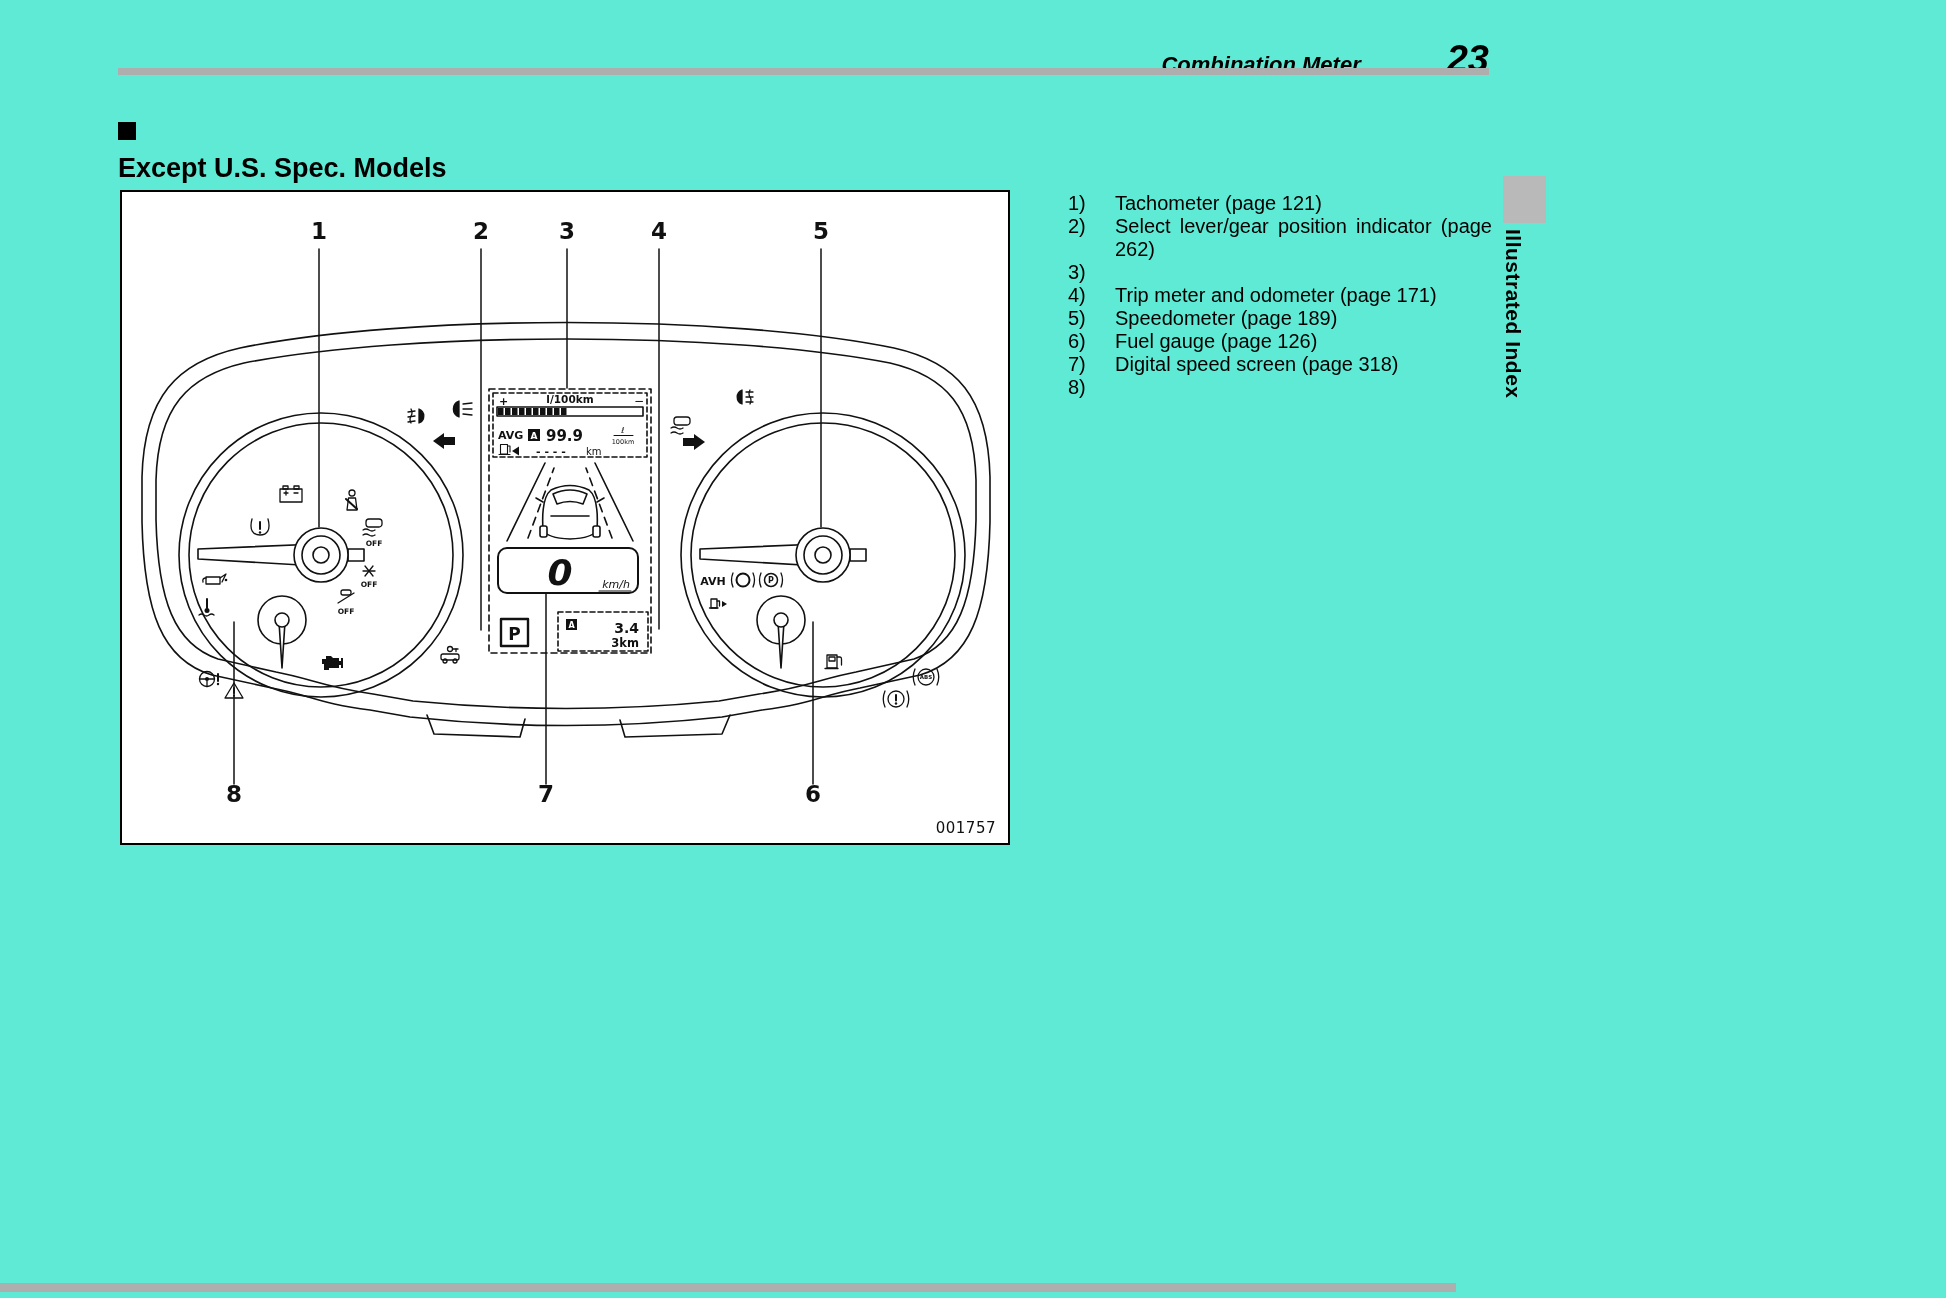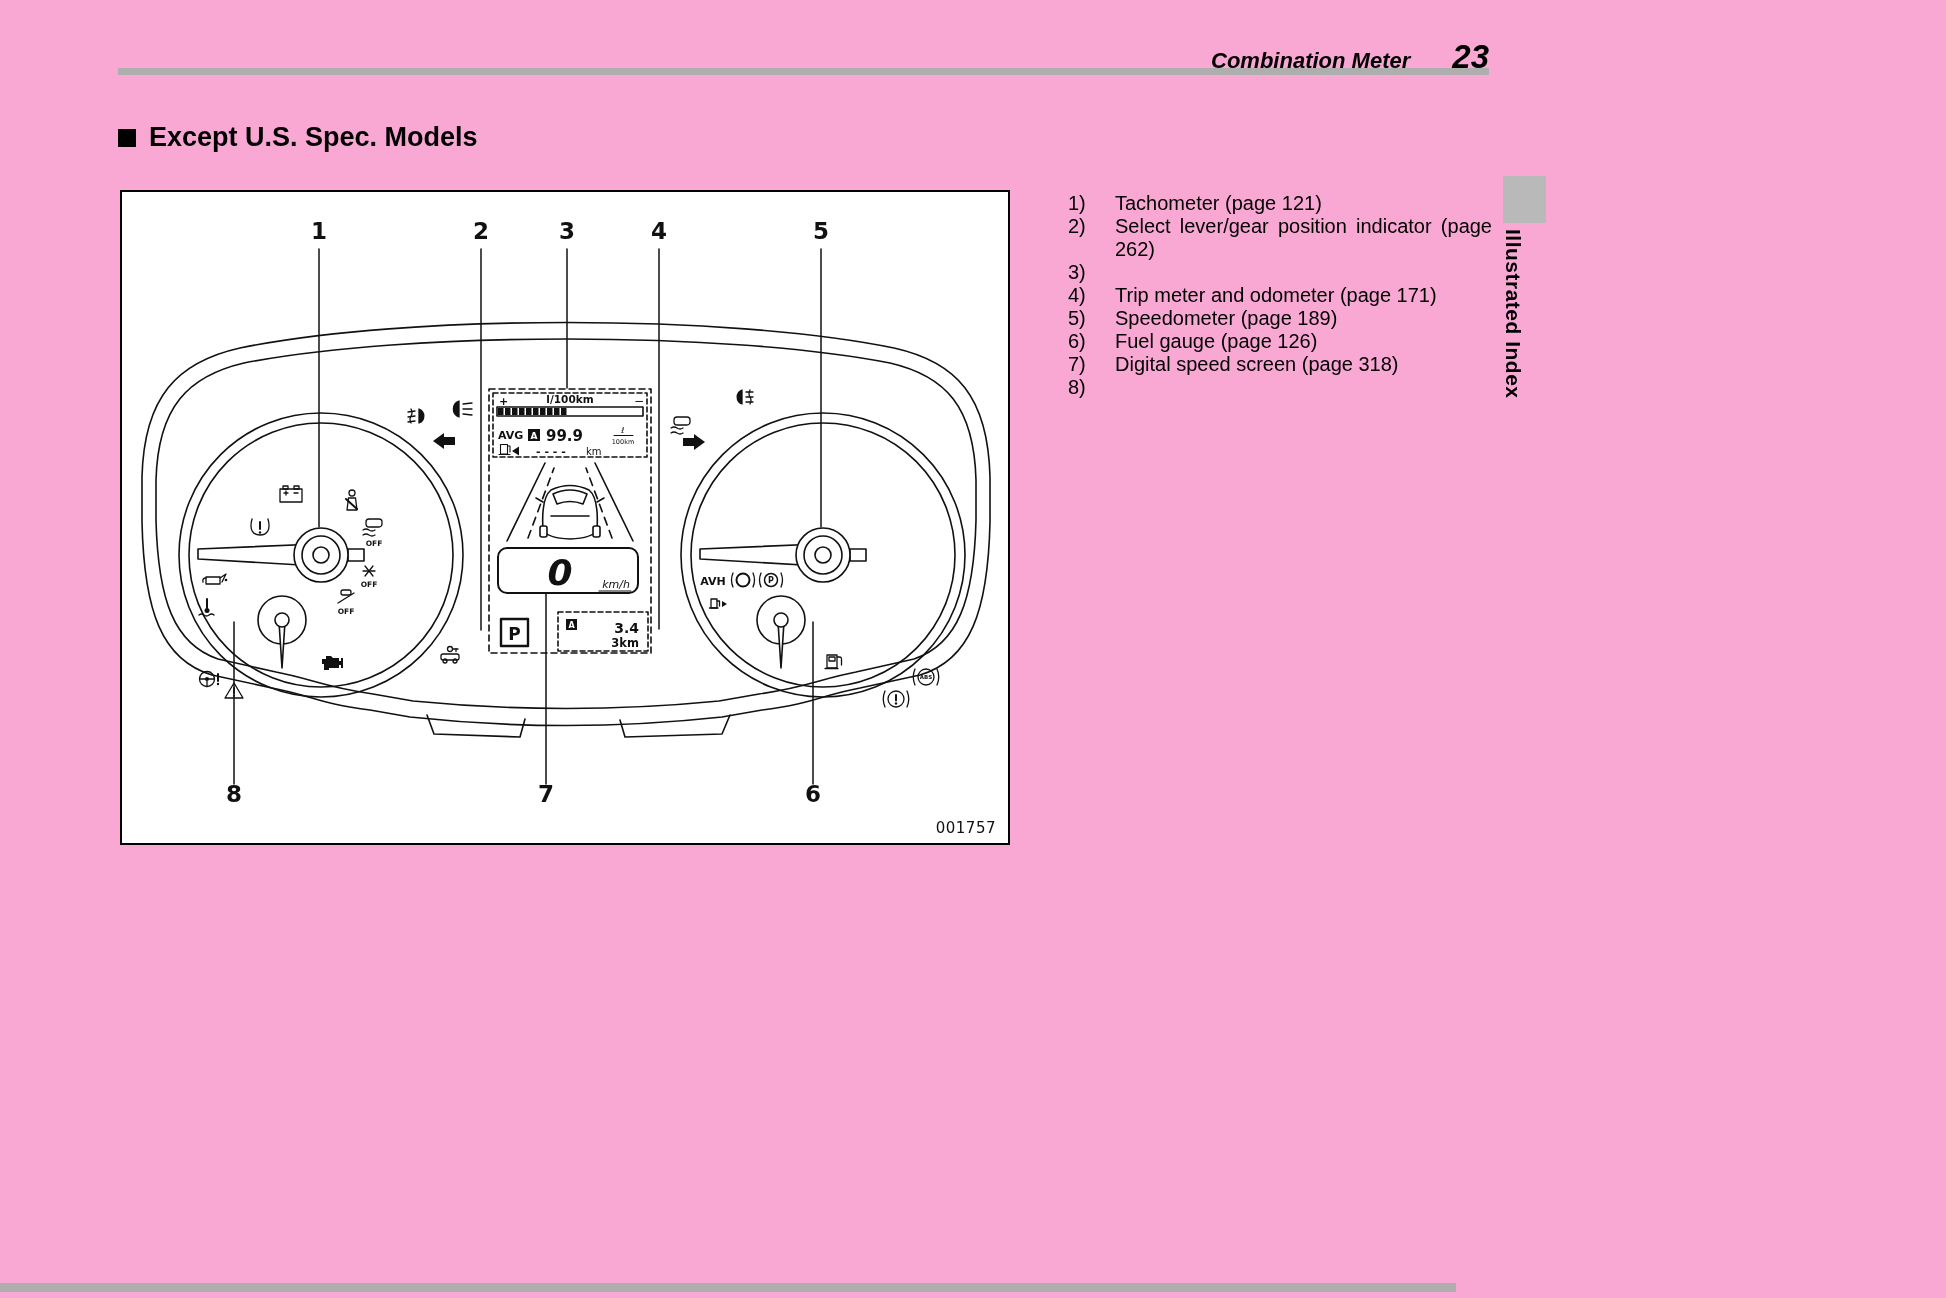--- a/index.html
+++ b/index.html
@@ -1,25 +1,25 @@
 <!DOCTYPE html>
 <html><head>
 <meta charset="utf-8">
 <style>
   html,body{margin:0;padding:0;background:#fff;}
-  .page{position:relative;width:1946px;height:1298px;background:#f9a8d4;overflow:hidden;
+  .page{position:relative;width:1946px;height:1298px;background:#5eead4;overflow:hidden;
         font-family:"Liberation Sans",sans-serif;color:#000;}
   .header-row{position:absolute;left:118px;top:38px;width:1371px;display:flex;
         justify-content:flex-end;align-items:baseline;gap:42px;}
   .header-title{font-style:italic;font-weight:bold;font-size:22px;}
-  .header-page{font-style:italic;font-weight:bold;font-size:33px;}
+  .header-page{font-style:italic;font-weight:bold;font-size:38px;margin-left:44px;}
   .rule-top{position:absolute;left:118px;top:68px;width:1371px;height:7px;background:#aeaeae;}
   .rule-bottom{position:absolute;left:0;top:1283px;width:1456px;height:9px;background:#aeaeae;}
-  .section-heading{position:absolute;left:118px;top:122px;display:flex;align-items:center;gap:13px;
-        font-weight:bold;font-size:27px;}
+  .section-heading{position:absolute;left:118px;top:122px;display:flex;gap:13px;
+        font-weight:bold;font-size:27px;flex-direction:column;}
   .bullet{width:18px;height:18px;background:#000;flex:none;}
   .figure-box{position:absolute;left:120px;top:190px;width:890px;height:655px;
         border:2px solid #000;box-sizing:border-box;background:#fff;}
   .figure-box svg{display:block;width:100%;height:100%;}
   .legend{position:absolute;left:1068px;top:192px;width:424px;margin:0;padding:0;list-style:none;
         font-size:20px;line-height:23px;}
   .legend-item{display:flex;}
   .legend-item .num{width:47px;flex:none;}
   .legend-item .txt{flex:1;text-align:justify;}
   .side-tab{position:absolute;left:1503px;top:176px;width:43px;height:47px;background:#b9b9b9;}

